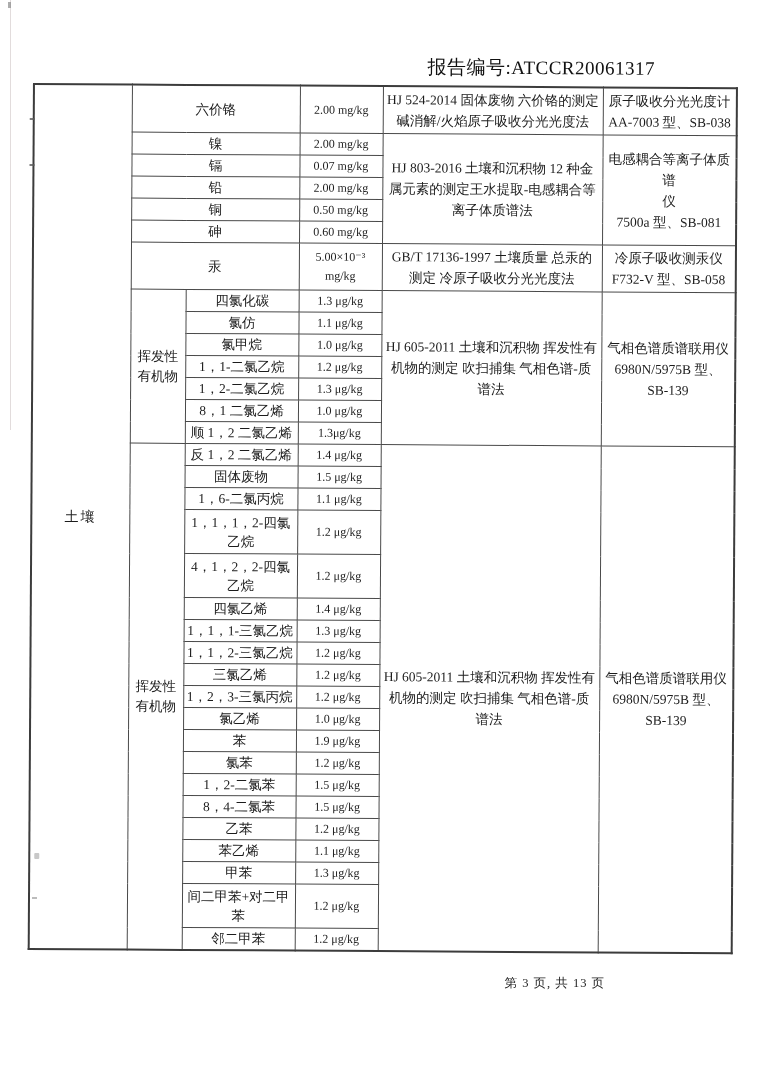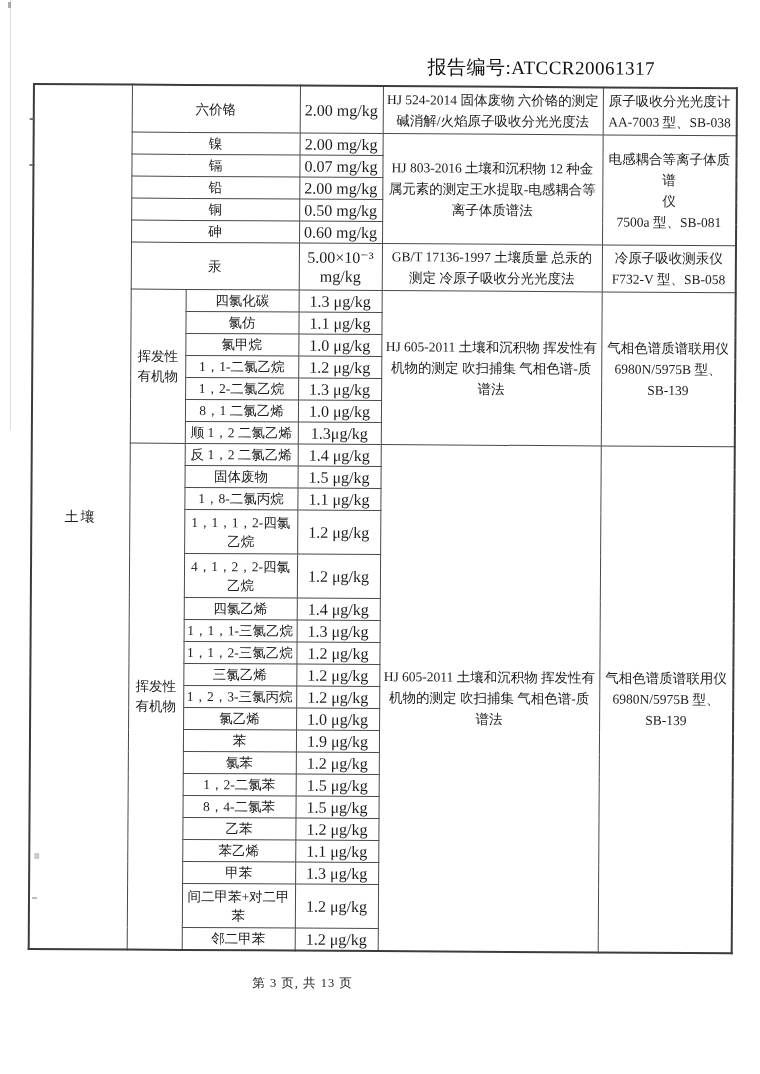--- a/index.html
+++ b/index.html
@@ -20,25 +20,25 @@
     border-collapse:collapse;table-layout:fixed;
     border:2px solid #3c3c3c;
   }
   td{border:1px solid #4a4a4a;vertical-align:middle;text-align:center;
      padding:1px 3px;overflow:hidden;}
   tr.single{height:22px;}
   tr.tall{height:44px;}
   td.cat{font-size:14px;letter-spacing:2px;}
   td.group{font-size:13.5px;line-height:20px;padding:1px 1px;}
   td.sub{font-size:13.5px;line-height:19px;}
-  td.limit{font-size:16px;line-height:19px;white-space:pre-line;}
+  td.limit{font-size:12px;line-height:19px;white-space:pre-line;}
   td.method{font-size:13.5px;line-height:21px;padding:2px 3px;}
   td.inst{font-size:13.5px;line-height:21px;white-space:pre-line;}
   .footer{
-    position:absolute;top:975px;left:0;width:605px;text-align:center;
+    position:absolute;top:975px;left:0;width:605px;text-align:right;
     font-size:12.5px;letter-spacing:1px;color:#222;
   }
   .border-tick{position:absolute;width:5px;height:2px;background:#5a5a5a;opacity:.8;}
   .tick-1{left:30px;top:118px;}
   .tick-2{left:30px;top:164px;}
   .margin-speck-1{position:absolute;left:39px;top:853px;width:5px;height:6px;background:#9a9a9a;opacity:.55;border-radius:1px;}
   .margin-speck-2{position:absolute;left:37px;top:897px;width:5px;height:2px;background:#8f8f8f;opacity:.6;}
 </style>
 </head>
 <body>
@@ -139,21 +139,21 @@
           <td class="method" rowspan="20">HJ 605-2011 土壤和沉积物 挥发性有机物的测定 吹扫捕集 气相色谱-质谱法</td>
           <td class="inst" rowspan="20">气相色谱质谱联用仪
 6980N/5975B 型、
 SB-139</td>
         </tr>
         <tr class="single">
           <td class="sub">固体废物</td>
           <td class="limit">1.5 μg/kg</td>
         </tr>
         <tr class="single">
-          <td class="sub">1，8-二氯丙烷</td>
+          <td class="sub">1，6-二氯丙烷</td>
           <td class="limit">1.1 μg/kg</td>
         </tr>
         <tr class="tall">
           <td class="sub">1，1，1，2-四氯乙烷</td>
           <td class="limit">1.2 μg/kg</td>
         </tr>
         <tr class="tall">
           <td class="sub">4，1，2，2-四氯乙烷</td>
           <td class="limit">1.2 μg/kg</td>
         </tr>

